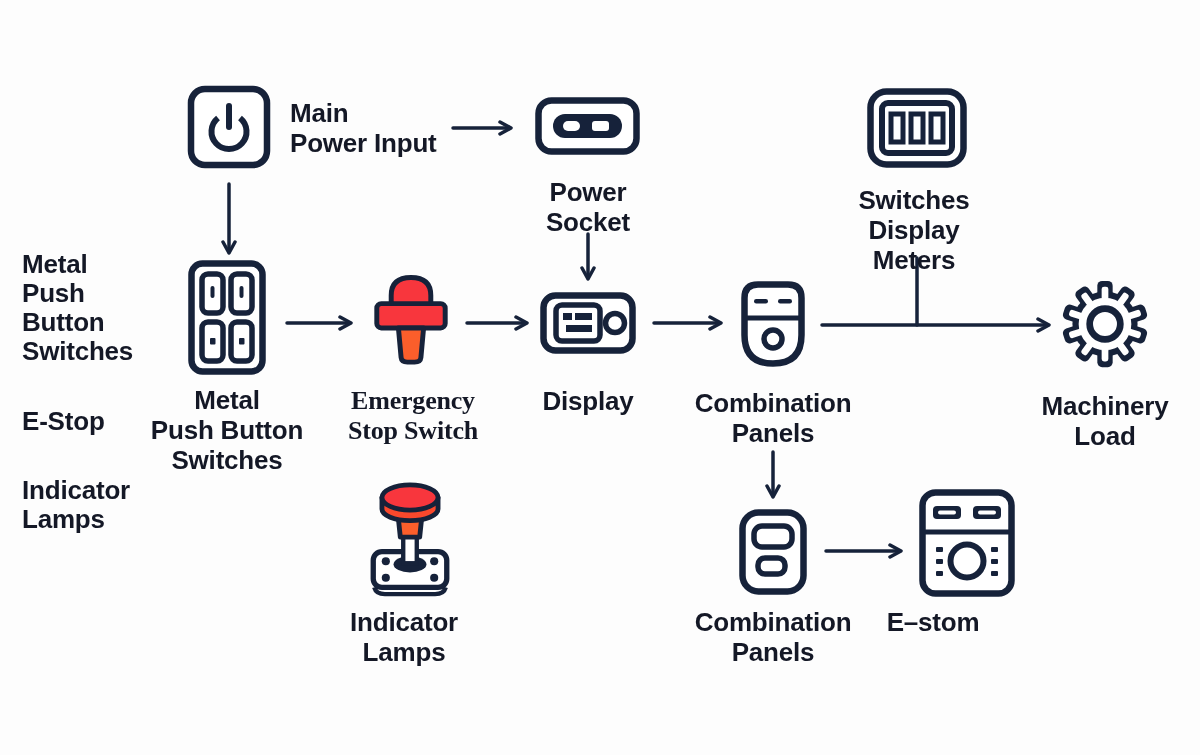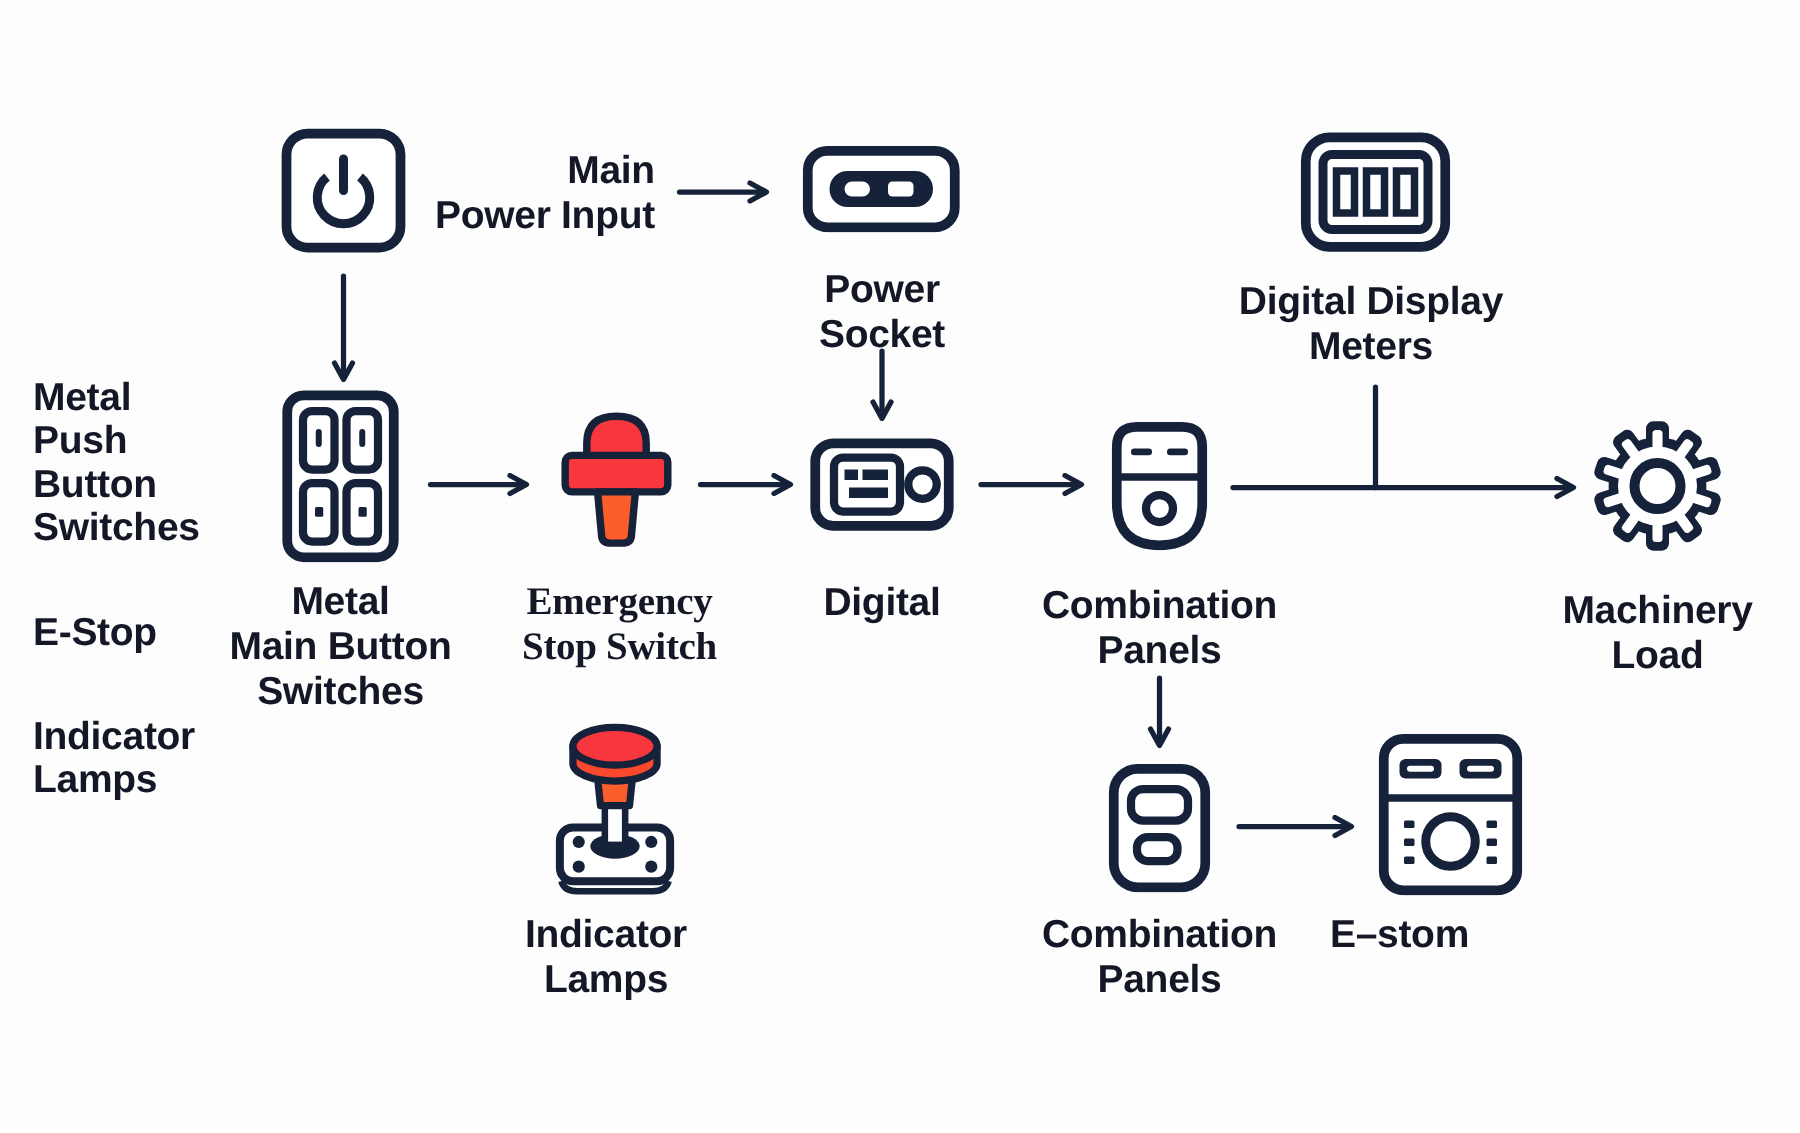--- a/index.html
+++ b/index.html
@@ -13,21 +13,21 @@
     color:#141826;
   }
   .wires { position:absolute; inset:0; width:1200px; height:755px; }
   .node { position:absolute; }
   .label {
     position:absolute;
     font-size:26px; font-weight:600; line-height:30px;
     letter-spacing:-0.2px; color:#141826; text-align:center;
   }
   .label span { display:block; }
-  .label.left-align { text-align:right; }
+  .label.left-align { text-align:left; }
   .side-label {
     position:absolute; left:22px;
     font-size:26px; font-weight:600; line-height:29px;
     letter-spacing:-0.2px; color:#141826; text-align:left;
   }
   .side-label span { display:block; }
 </style>
 </head>
 <body>
 
@@ -113,40 +113,40 @@
   <div class="node" style="left:867px; top:88px;">
     <svg width="100" height="80" viewBox="0 0 100 80">
       <rect x="3.5" y="3.5" width="93" height="73" rx="16" fill="#fff" stroke="#16223A" stroke-width="6.5"></rect>
       <rect x="15" y="15" width="70" height="50" rx="6" fill="#fff" stroke="#16223A" stroke-width="6"></rect>
       <rect x="24" y="26" width="12" height="28" fill="#fff" stroke="#16223A" stroke-width="5"></rect>
       <rect x="44" y="26" width="12" height="28" fill="#fff" stroke="#16223A" stroke-width="5"></rect>
       <rect x="64" y="26" width="12" height="28" fill="#fff" stroke="#16223A" stroke-width="5"></rect>
     </svg>
   </div>
   <div class="label" style="left:814px; top:185px; width:200px;">
-    <span>Digital Display</span>
+    <span>Switches Display</span>
     <span>Meters</span>
   </div>
 
   <div class="node" style="left:188px; top:260px;">
     <svg width="78" height="115" viewBox="0 0 78 115">
       <rect x="3.5" y="3.5" width="71" height="108" rx="11" fill="#fff" stroke="#16223A" stroke-width="6.5"></rect>
       <rect x="14" y="14" width="21" height="39" rx="6" fill="#fff" stroke="#16223A" stroke-width="5.5"></rect>
       <rect x="43" y="14" width="21" height="39" rx="6" fill="#fff" stroke="#16223A" stroke-width="5.5"></rect>
       <rect x="14" y="62" width="21" height="39" rx="6" fill="#fff" stroke="#16223A" stroke-width="5.5"></rect>
       <rect x="43" y="62" width="21" height="39" rx="6" fill="#fff" stroke="#16223A" stroke-width="5.5"></rect>
       <rect x="22.5" y="26" width="4" height="12" rx="2" fill="#16223A"></rect>
       <rect x="51.5" y="26" width="4" height="12" rx="2" fill="#16223A"></rect>
       <rect x="22" y="78" width="5.5" height="6.5" rx="1" fill="#16223A"></rect>
       <rect x="51" y="78" width="5.5" height="6.5" rx="1" fill="#16223A"></rect>
     </svg>
   </div>
   <div class="label" style="left:127px; top:385px; width:200px;">
     <span>Metal</span>
-    <span>Main Button</span>
+    <span>Push Button</span>
     <span>Switches</span>
   </div>
 
   <div class="node" style="left:366px; top:266px;">
     <svg width="90" height="104" viewBox="0 0 100 110">
       <path d="M28,42 L28,30 Q28,10 50,10 Q72,10 72,30 L72,42 Z" fill="#F8363D" stroke="#16223A" stroke-width="5.5" stroke-linejoin="round"></path>
       <rect x="12" y="39" width="76" height="27" rx="5" fill="#F8363D" stroke="#16223A" stroke-width="5.5"></rect>
       <path d="M36,66 L64,66 L61,99 Q60.5,104 54,104 L46,104 Q39.5,104 39,99 Z" fill="#FB5E2B" stroke="#16223A" stroke-width="5.5" stroke-linejoin="round"></path>
     </svg>
   </div>
@@ -159,21 +159,21 @@
     <svg width="96" height="62" viewBox="0 0 96 62">
       <rect x="3.5" y="3.5" width="89" height="55" rx="12" fill="#fff" stroke="#16223A" stroke-width="6.5"></rect>
       <rect x="16" y="13" width="44" height="36" rx="6" fill="#fff" stroke="#16223A" stroke-width="5.5"></rect>
       <rect x="23" y="21" width="9" height="7" fill="#16223A"></rect>
       <rect x="35" y="21" width="17" height="7" fill="#16223A"></rect>
       <rect x="26" y="33" width="26" height="7" fill="#16223A"></rect>
       <circle cx="75" cy="31" r="9.5" fill="#fff" stroke="#16223A" stroke-width="5.5"></circle>
     </svg>
   </div>
   <div class="label" style="left:488px; top:386px; width:200px;">
-    <span>Digital</span>
+    <span>Display</span>
   </div>
 
   <div class="node" style="left:741px; top:281px;">
     <svg width="64" height="86" viewBox="0 0 64 86">
       <path d="M3.5,17 Q3.5,3.5 17,3.5 H47 Q60.5,3.5 60.5,17 V54 Q60.5,82.5 32,82.5 Q3.5,82.5 3.5,54 Z" fill="#fff" stroke="#16223A" stroke-width="6.5"></path>
       <rect x="13" y="18" width="14" height="4.5" rx="2.2" fill="#16223A"></rect>
       <rect x="37" y="18" width="14" height="4.5" rx="2.2" fill="#16223A"></rect>
       <line x1="4" y1="37" x2="60" y2="37" stroke="#16223A" stroke-width="5"></line>
       <circle cx="32" cy="58" r="9" fill="#fff" stroke="#16223A" stroke-width="5.5"></circle>
     </svg>

